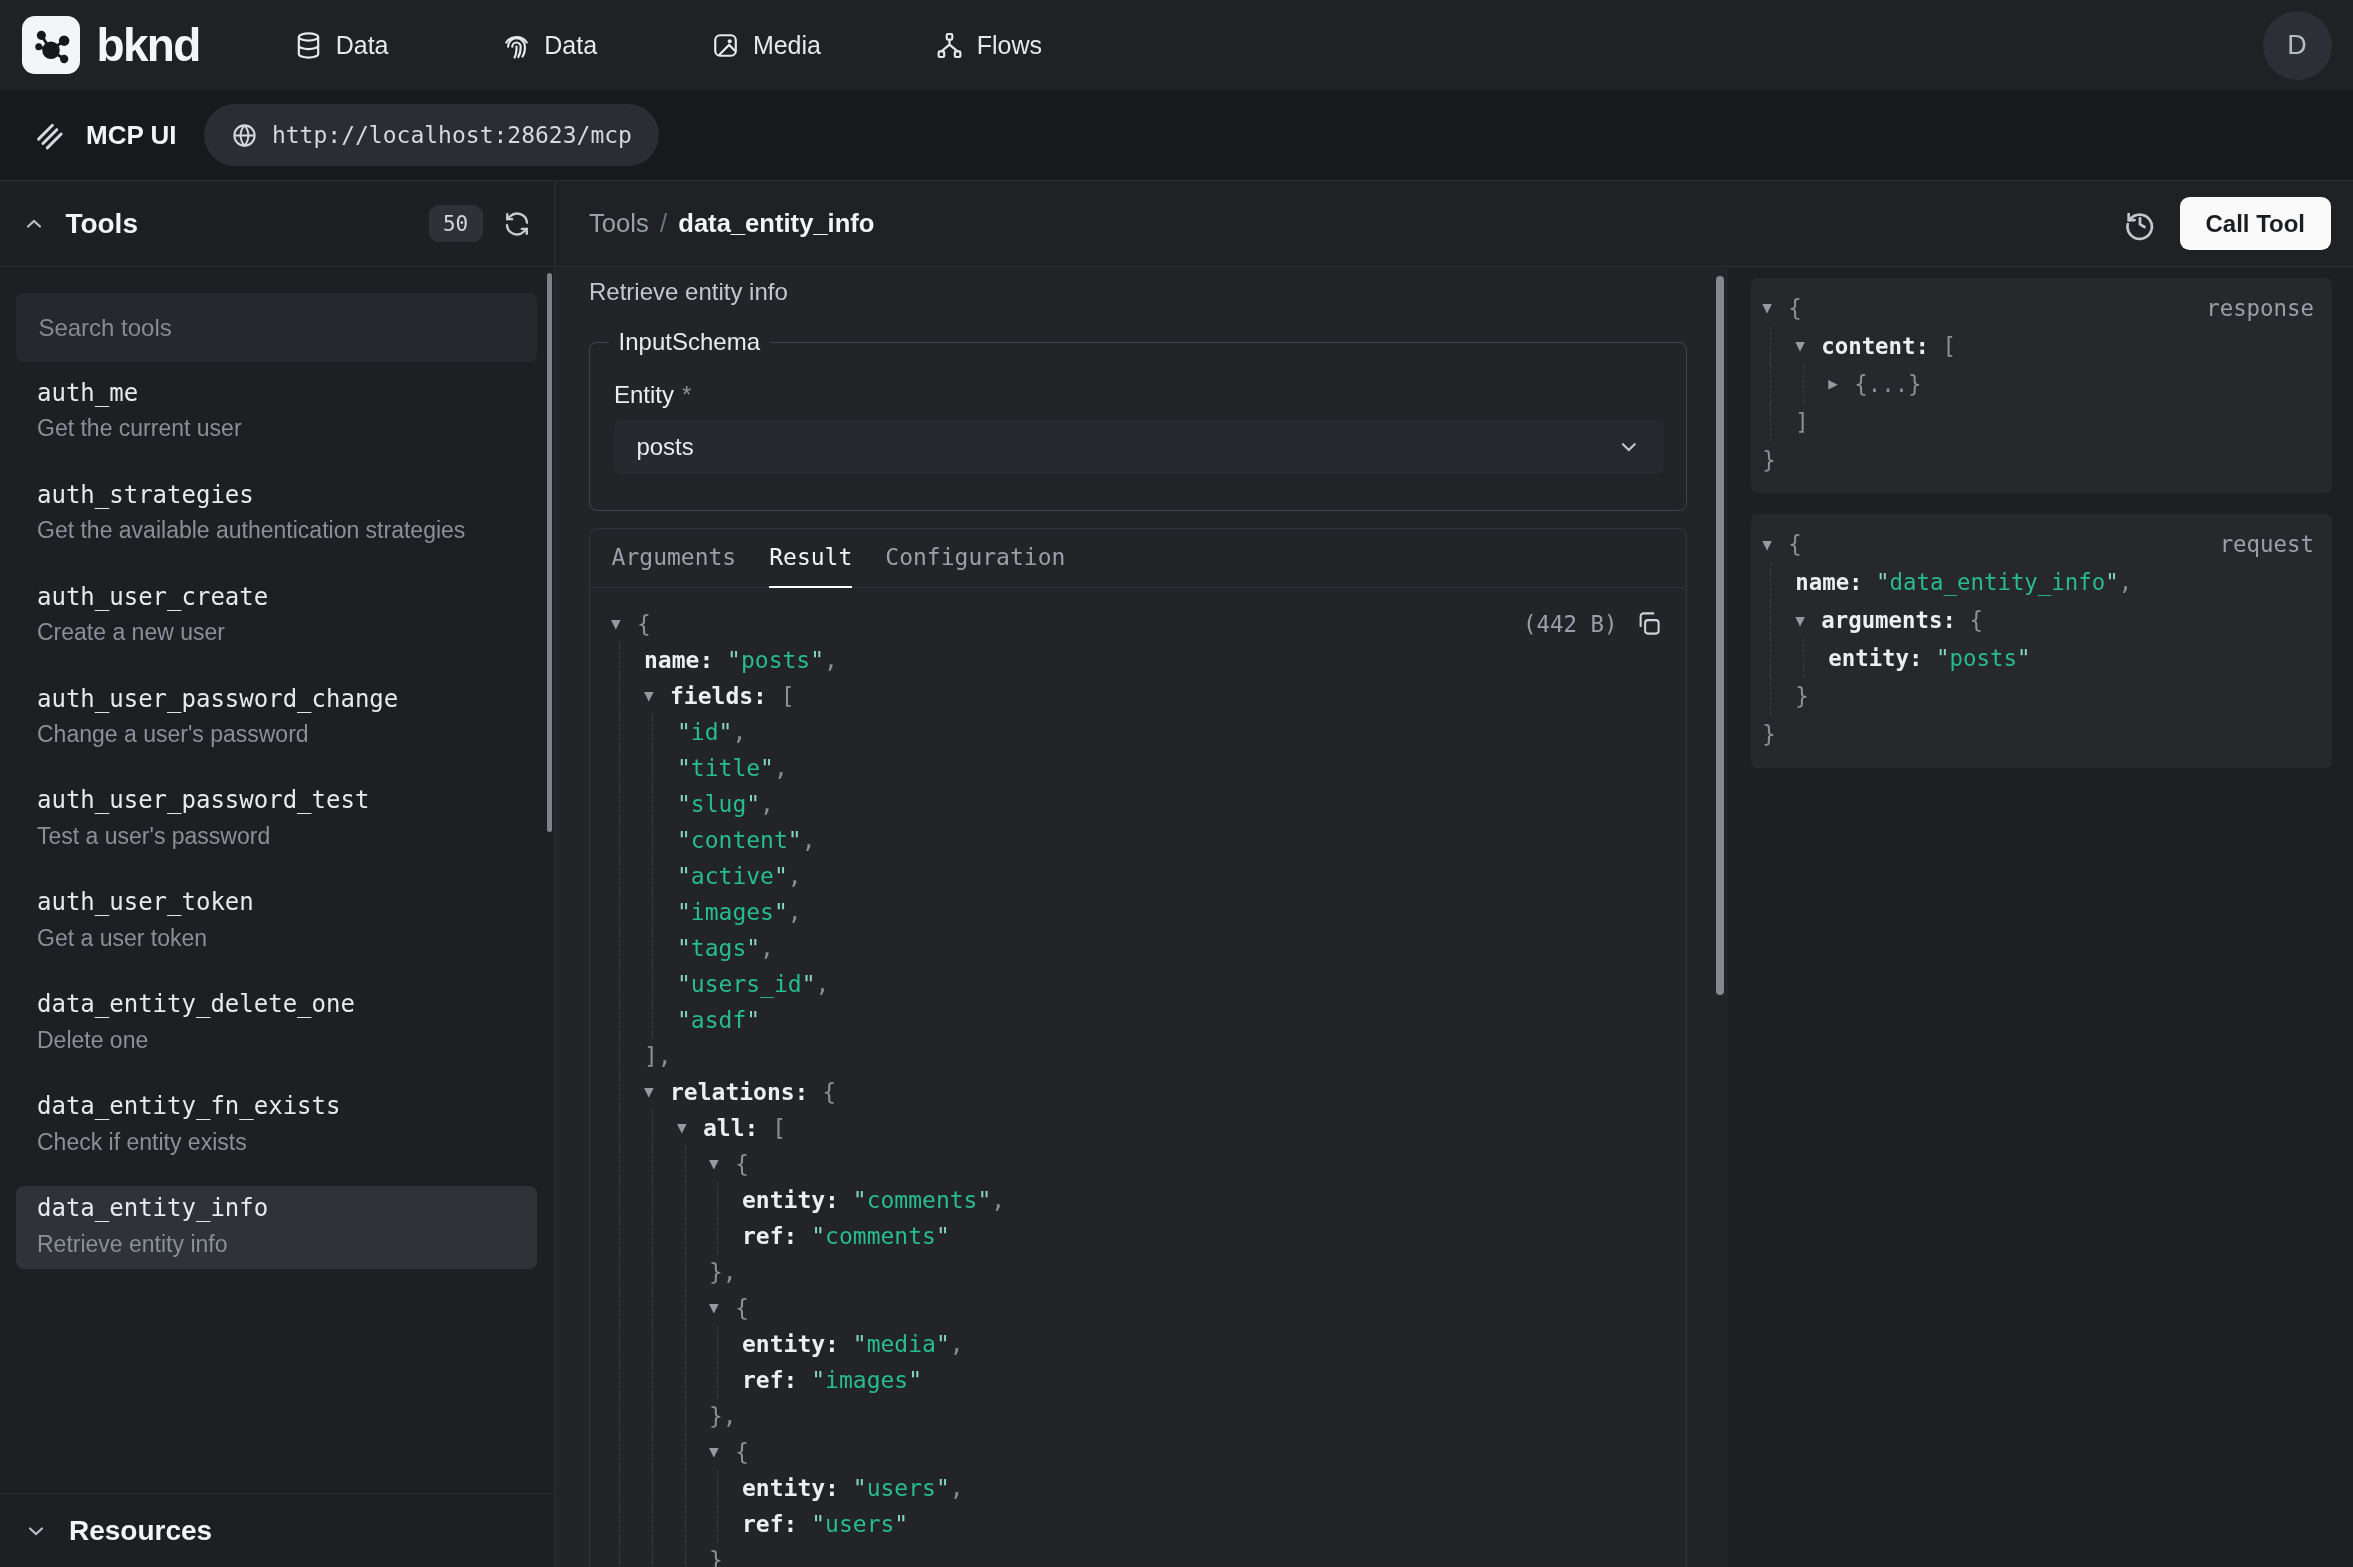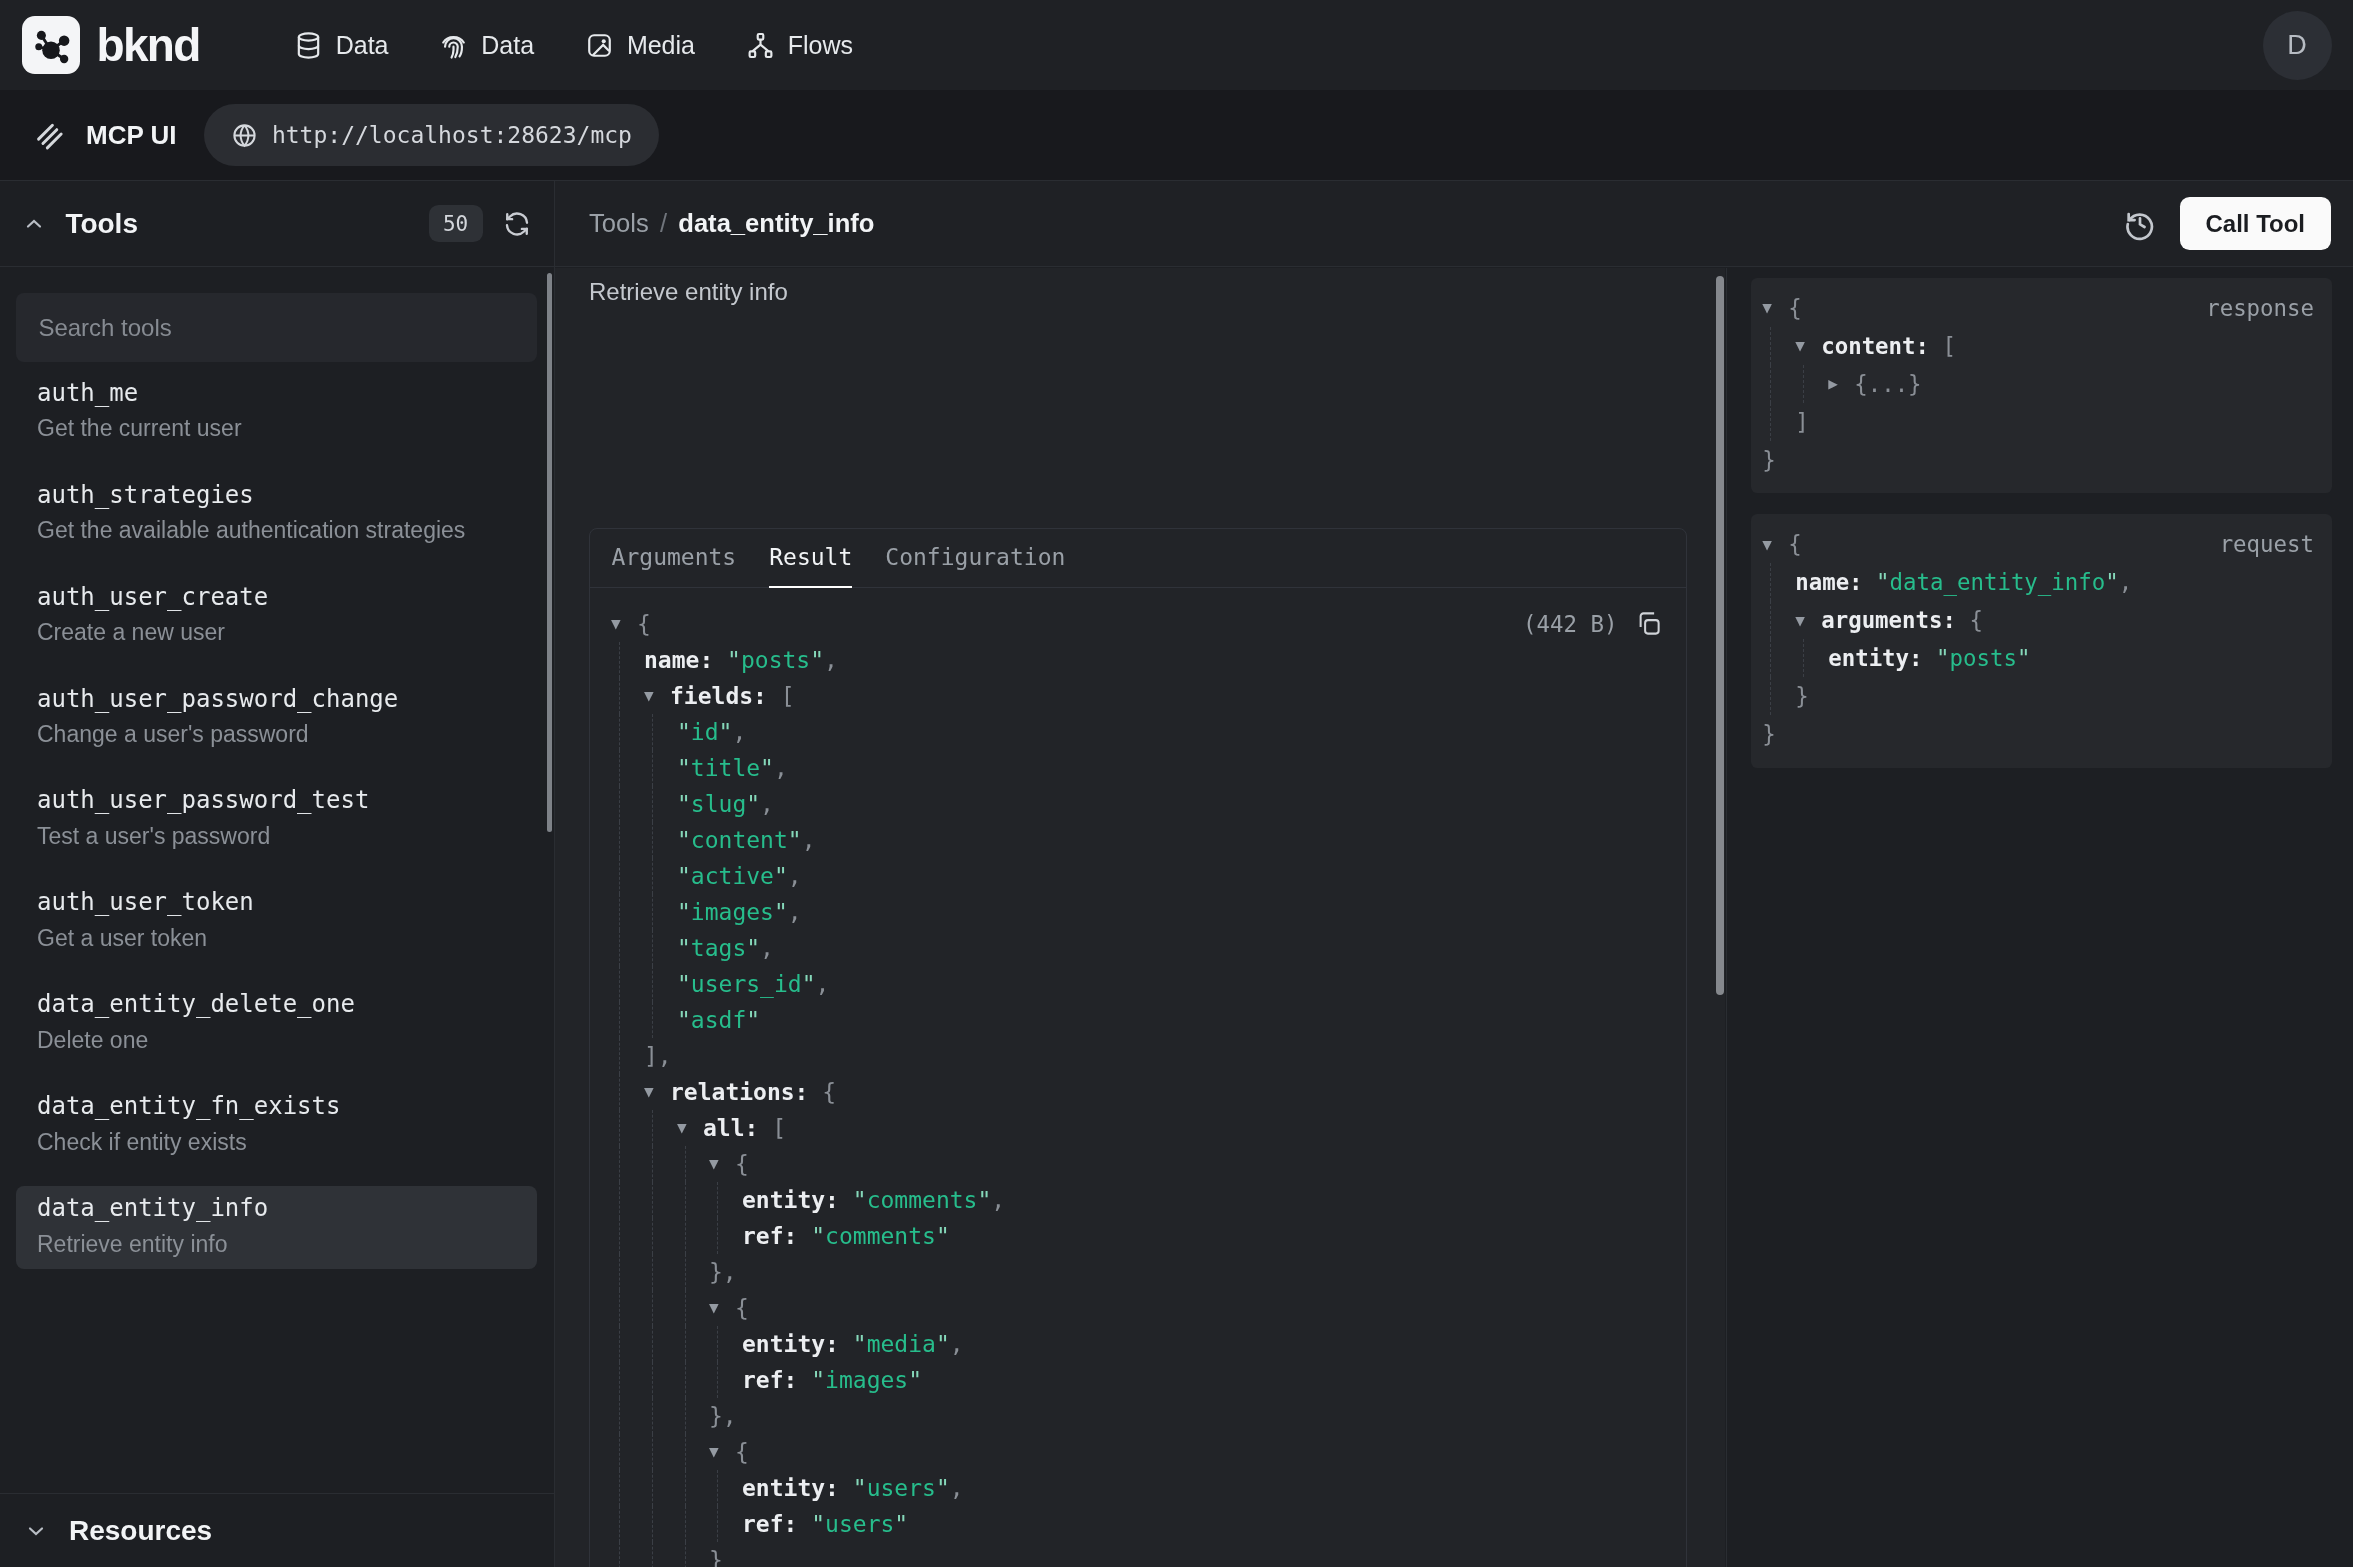--- a/index.html
+++ b/index.html
@@ -7,21 +7,21 @@
        font-family:"Liberation Sans",sans-serif;color:#eef0f2;}
   svg{display:block;}
 
   
   .topbar{position:absolute;left:0;top:0;width:2354px;height:90px;background:#1f2125;
           display:flex;align-items:center;padding:0 22.4px;box-sizing:border-box;}
   .logo{display:flex;align-items:center;gap:16px;}
   .logo-icon{width:58px;height:58px;background:#f4f5f7;border-radius:12.8px;display:flex;
              align-items:center;justify-content:center;}
   .logo-text{font-size:46px;font-weight:800;letter-spacing:-1.6px;color:#f4f5f7;}
-  .nav{display:flex;align-items:center;gap:51px;margin-left:94px;}
+  .nav{display:flex;align-items:center;gap:114px;margin-left:94px;}
   .nav-item{display:flex;align-items:center;gap:12.8px;font-size:25px;font-weight:500;color:#e6e9ec;cursor:pointer;}
   .nicon{width:29px;height:29px;}
   .avatar{margin-left:auto;width:69px;height:69px;border-radius:50%;background:#2c2f35;
           display:flex;align-items:center;justify-content:center;font-size:27px;color:#b7bcc3;}
 
   
   .subbar{position:absolute;left:0;top:90px;width:2354px;height:91px;background:#18191d;
           border-bottom:0.8px solid #2a2d32;display:flex;align-items:center;padding:0 32px;box-sizing:border-box;gap:19px;}
   .subtitle{font-size:26px;font-weight:700;color:#f1f3f5;margin-right:8px;}
   .url-pill{display:flex;align-items:center;gap:14.4px;background:#2b2d32;border-radius:32px;
@@ -272,20 +272,34 @@
           <path d="M4.6 9.2A8.6 8.6 0 1 1 3.4 12"></path>
           <path d="M12 8v4.2l3.2 1.9"></path>
         </svg>
       </span>
       <button class="call-tool">Call Tool</button>
     </div>
   </div>
 
   <section class="center">
     <div class="desc">Retrieve entity info</div>
+    <div class="fieldset">
+      <span class="legend">InputSchema</span>
+      <div class="field-label">
+        <span>Entity</span><span class="req">*</span>
+      </div>
+      <div class="select">
+        <span>posts</span>
+        <span class="chev">
+          <svg width="25.6" height="25.6" viewBox="0 0 24 24" fill="none" stroke="#c6cad0" stroke-width="2" stroke-linecap="round">
+              <path d="M6.5 9.5 12 15l5.5-5.5"></path>
+            </svg>
+        </span>
+      </div>
+    </div>
     <div class="tabs-card">
       <div class="tabbar" id="tabbar">
           <div class="tab">Arguments</div>
           <div class="tab active">Result</div>
           <div class="tab">Configuration</div>
         </div>
       <div class="tree" id="resultTree">
           <div class="jline" style="padding-left: 0px;"><span class="tri">▼</span><span class="jp">{</span><span class="jmeta"><span>(442 B)</span><span class="copy-btn"><svg width="27" height="27" viewBox="0 0 24 24" fill="none" stroke="#d0d3d8" stroke-width="1.8">
                   <rect x="9" y="9" width="12" height="12" rx="2.5"></rect>
                   <path d="M5 15V5.5A2.5 2.5 0 0 1 7.5 3H17"></path>

